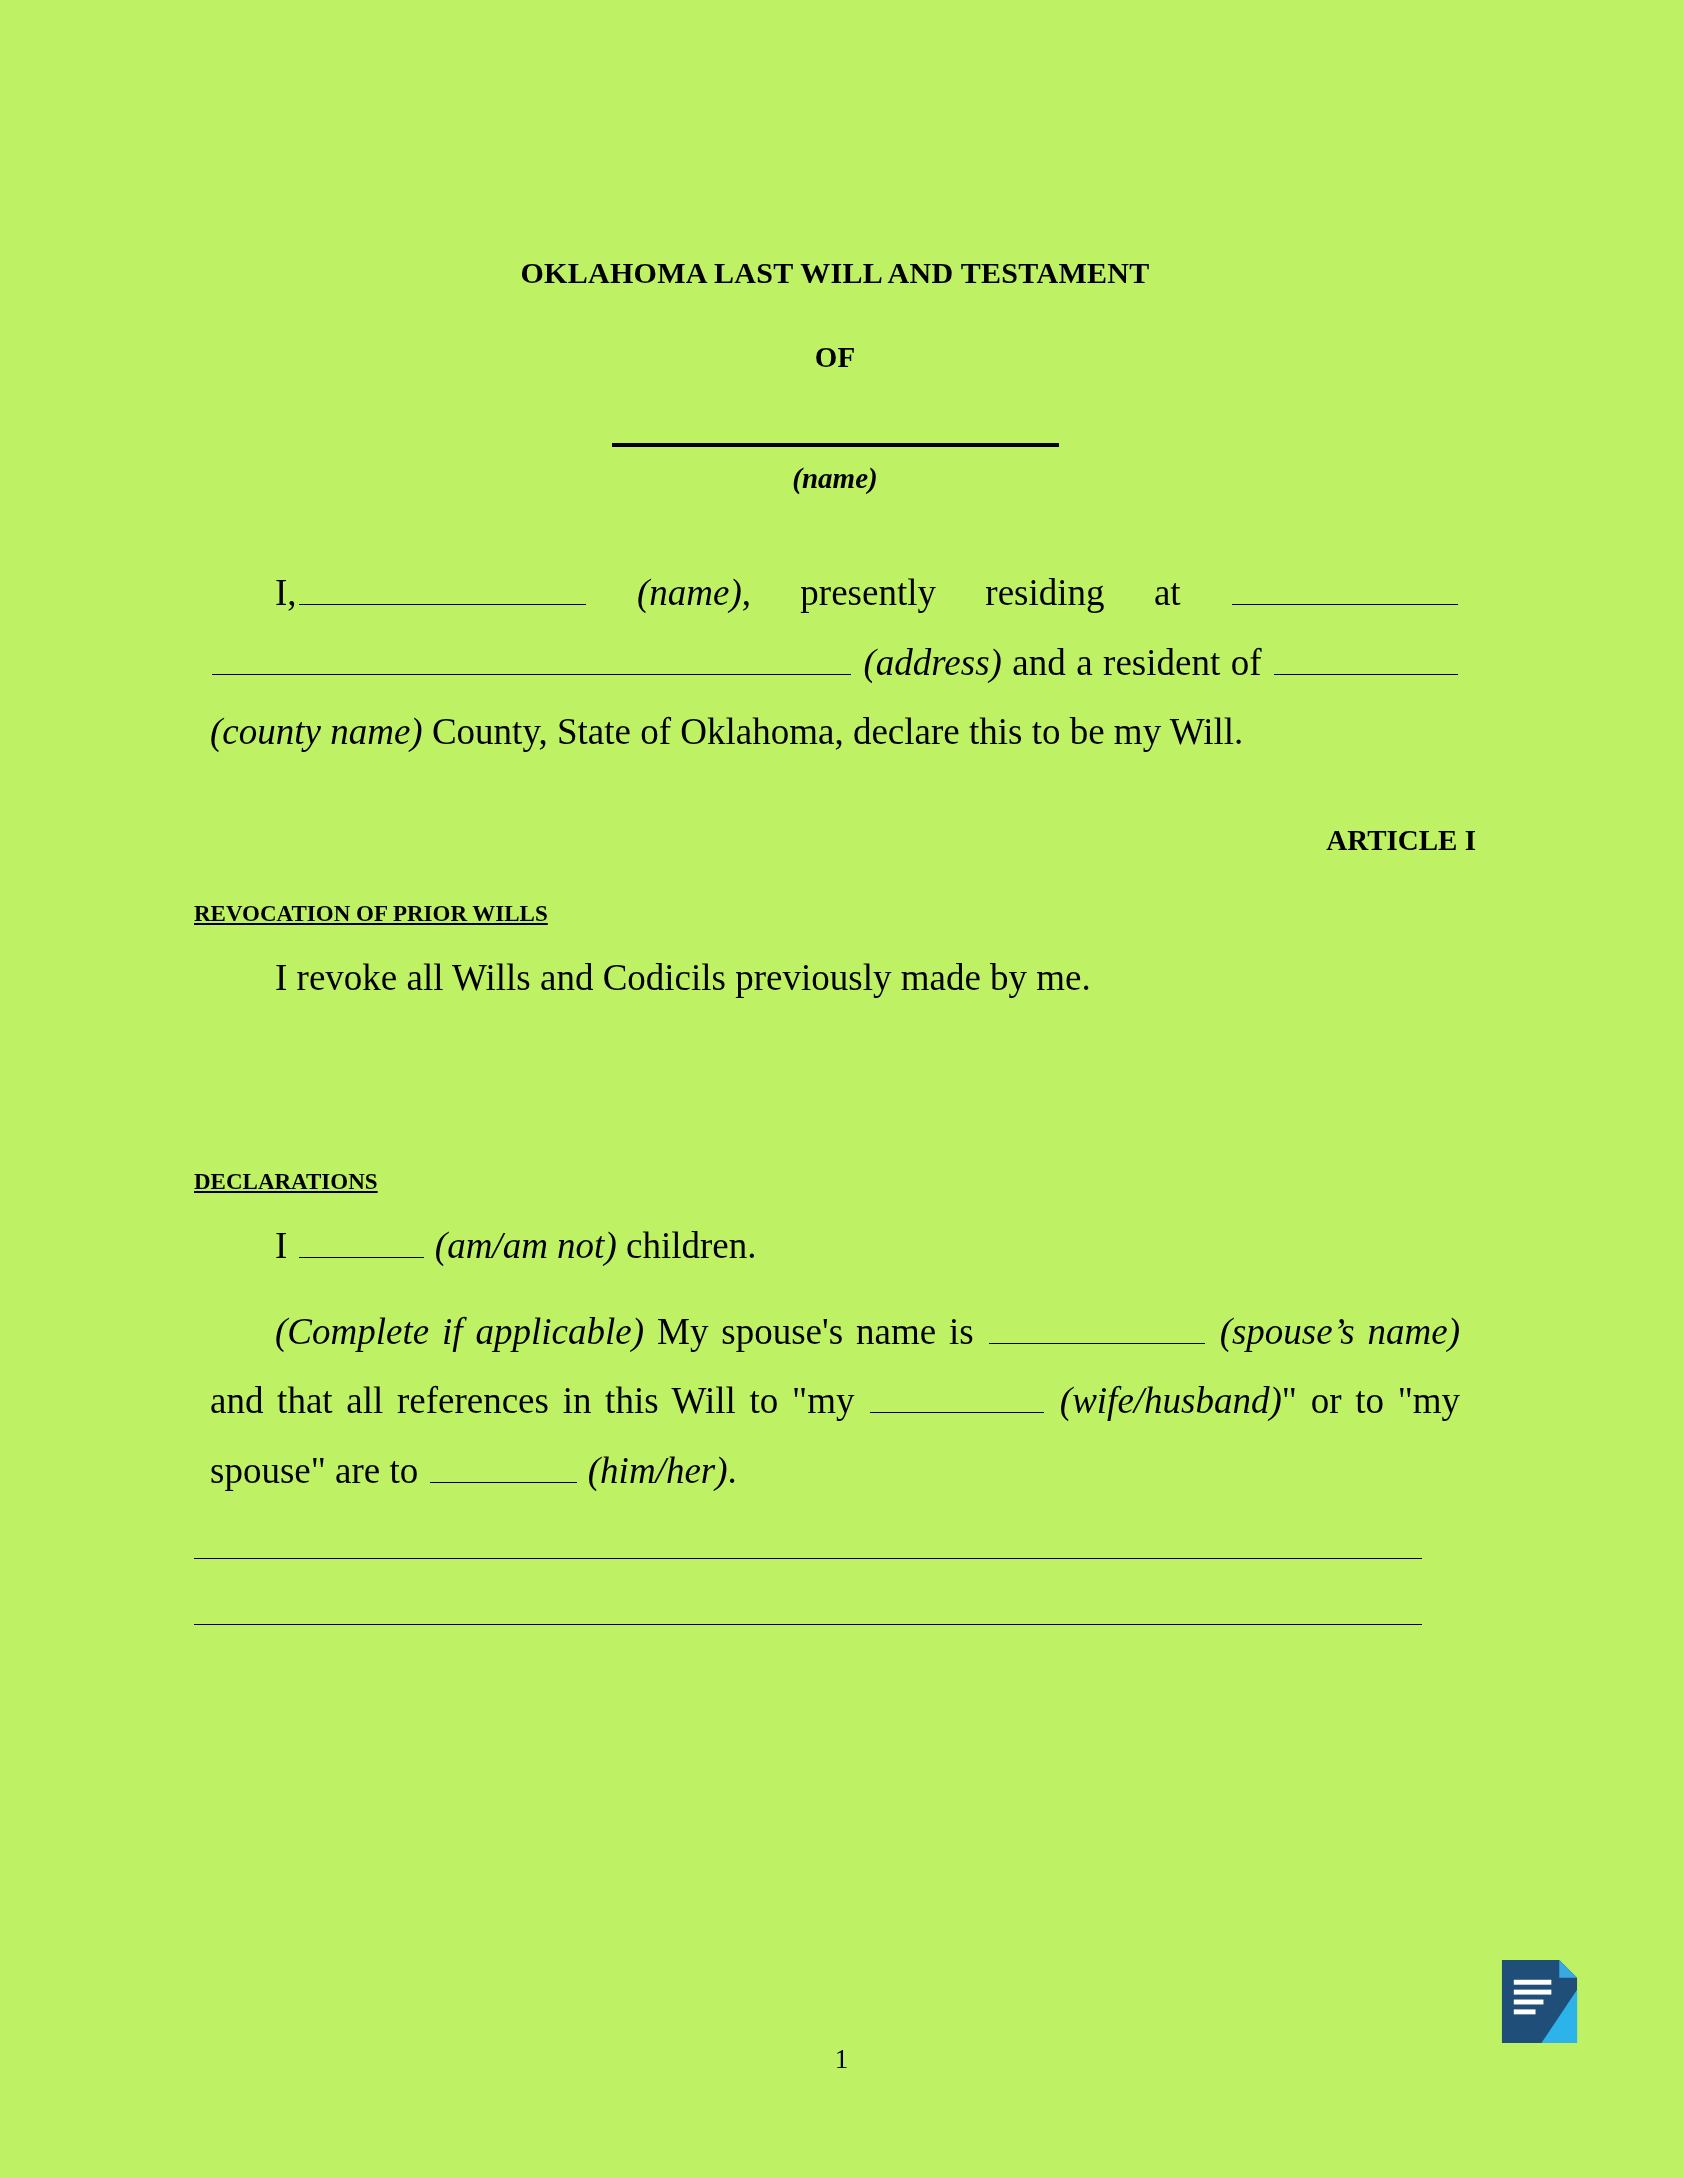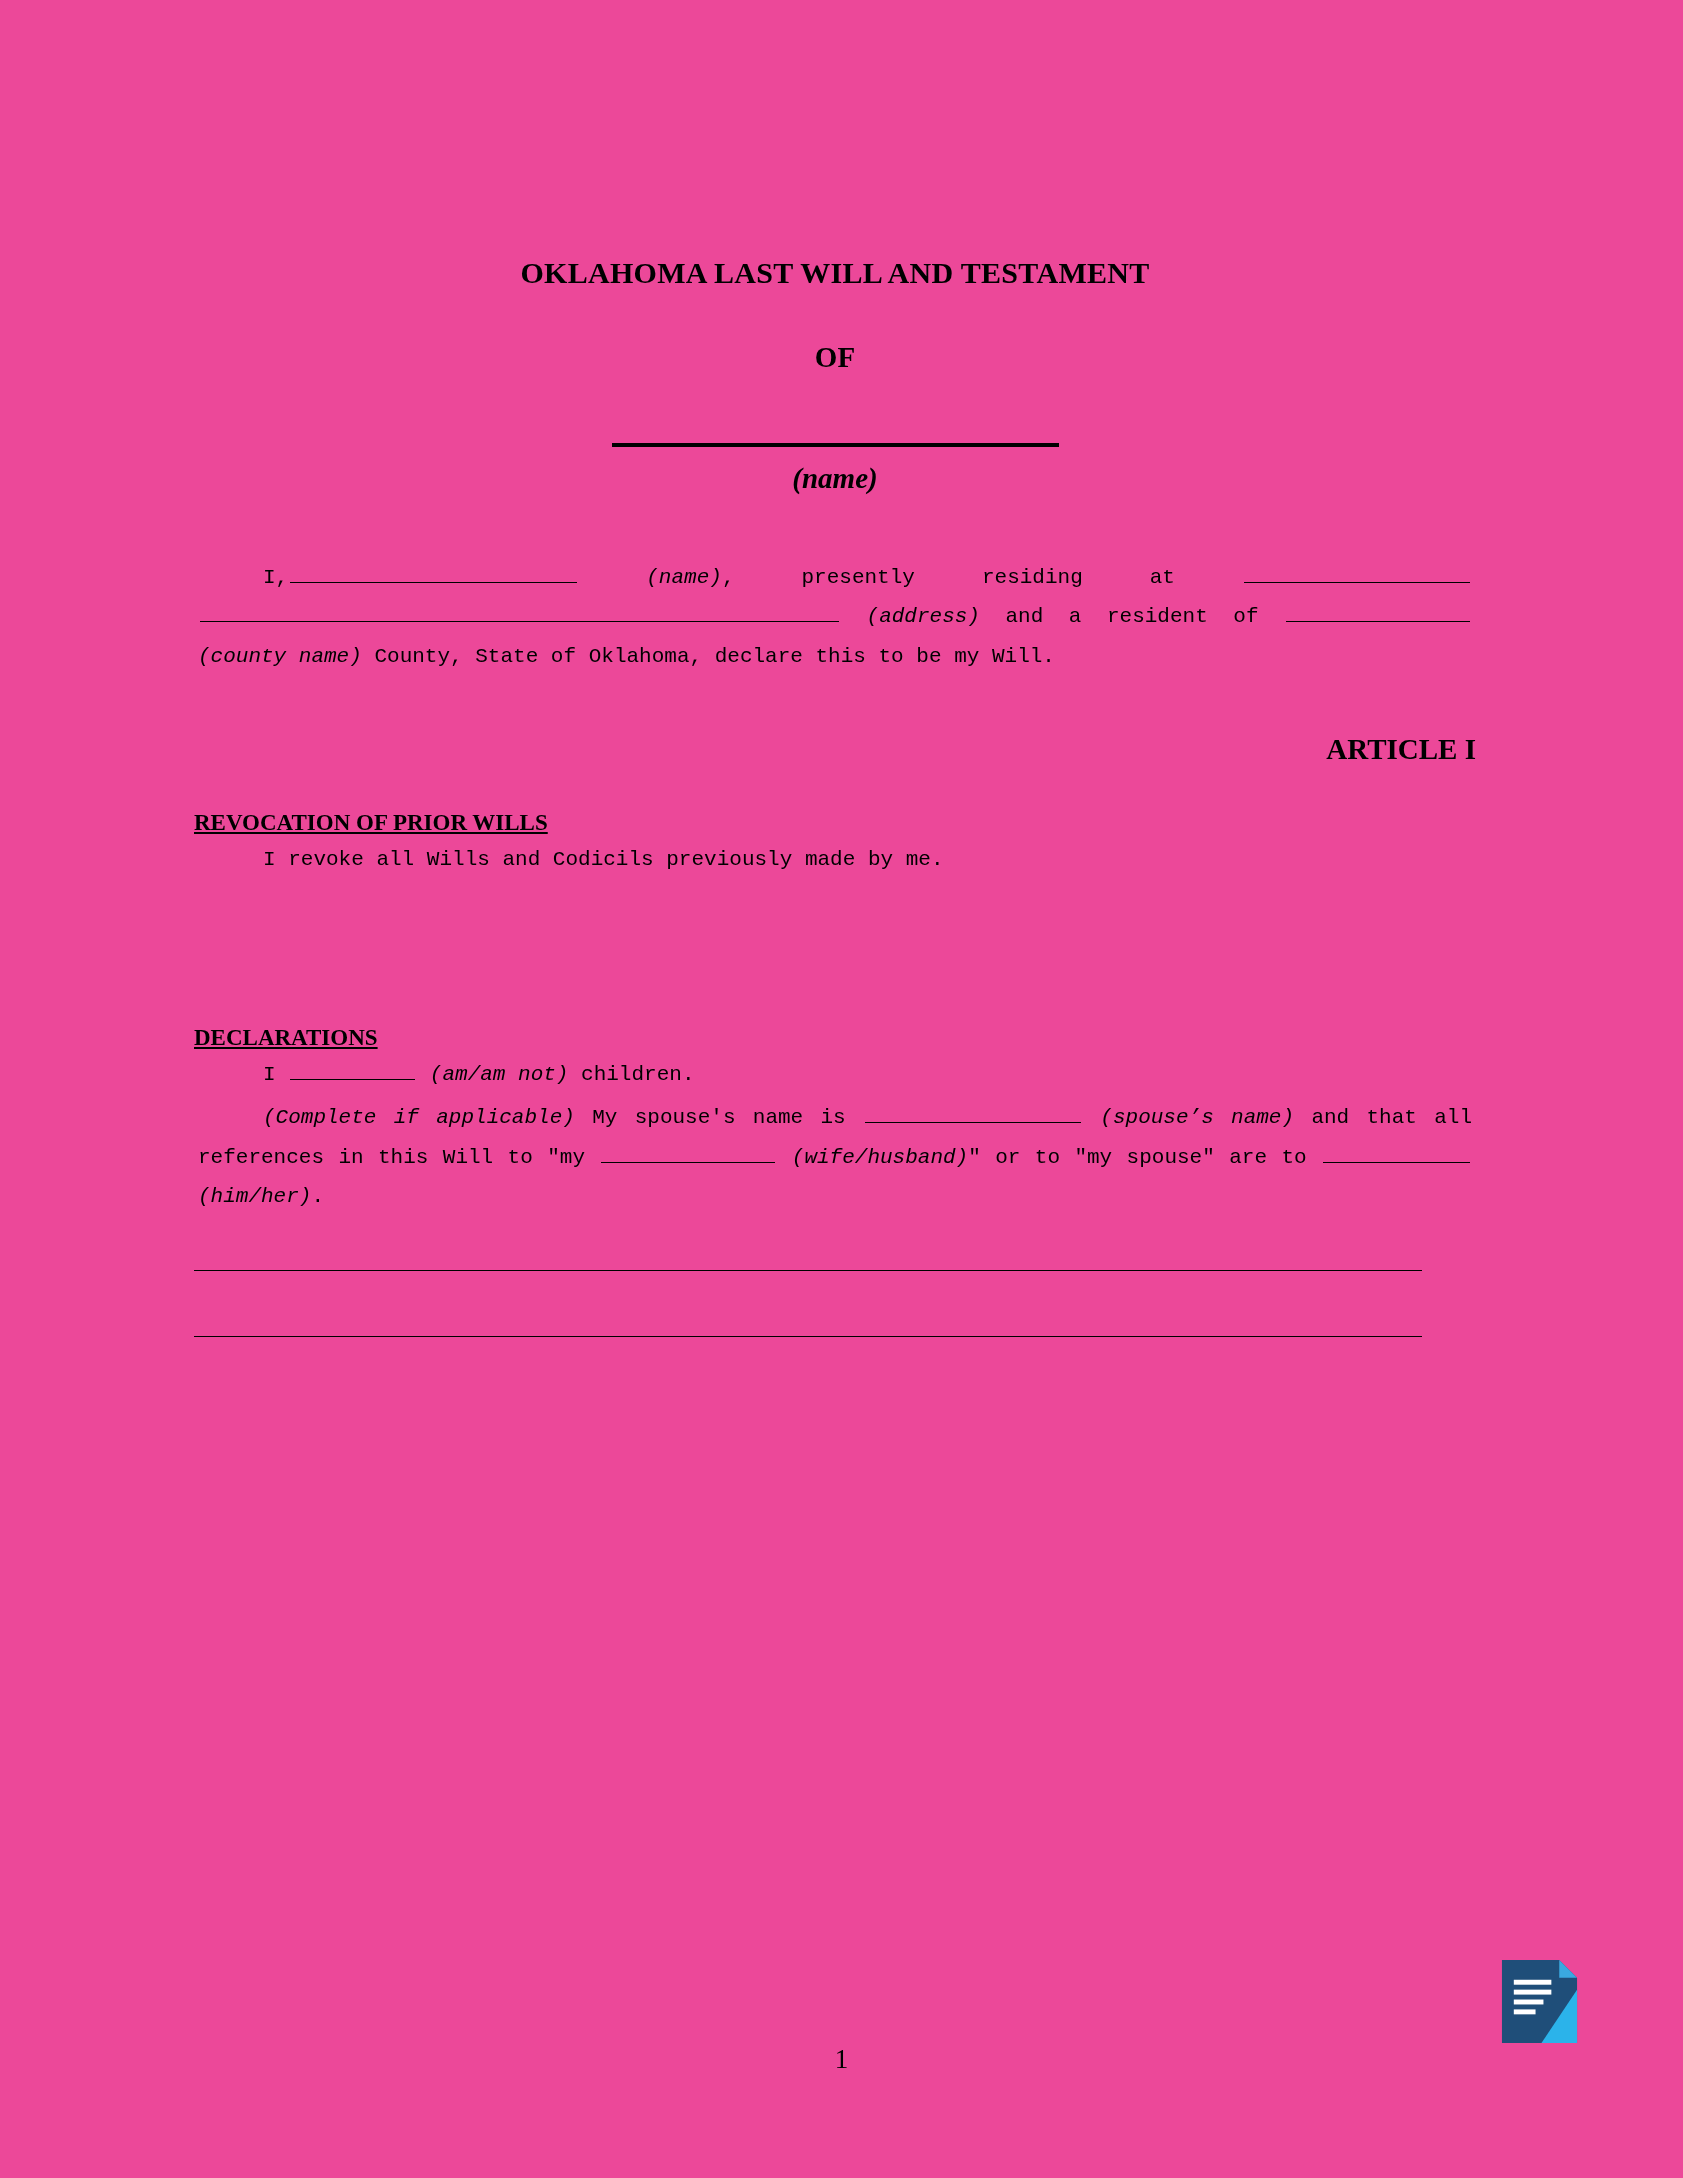--- a/index.html
+++ b/index.html
@@ -14,21 +14,21 @@
     color: #000000;
     position: relative;
     overflow: hidden;
   }
   .page {
     position: absolute;
     left: 0;
     top: 0;
     width: 1683px;
     height: 2178px;
-    background: #ec4899;
+    background: #bef264;
   }
   .content {
     position: absolute;
     left: 194px;
     top: 0;
     width: 1282px;
   }
 
   .title-block {
     text-align: center;
@@ -58,26 +58,25 @@
   }
   .name-caption {
     font-size: 29px;
     font-style: italic;
     font-weight: bold;
     margin-top: 9px;
     text-align: center;
   }
 
   p.body-par {
-    font-size: 21px;
+    font-size: 37px;
     line-height: 1.88;
     text-align: justify;
     text-justify: inter-word;
-    margin: 4px;
-    font-family: Liberation Mono, monospace;
+    margin: 16px;
   }
   p.first-par {
     margin-top: 63px;
     text-indent: 65px;
   }
   p.indent {
     text-indent: 65px;
   }
   .it { font-style: italic; }
 

